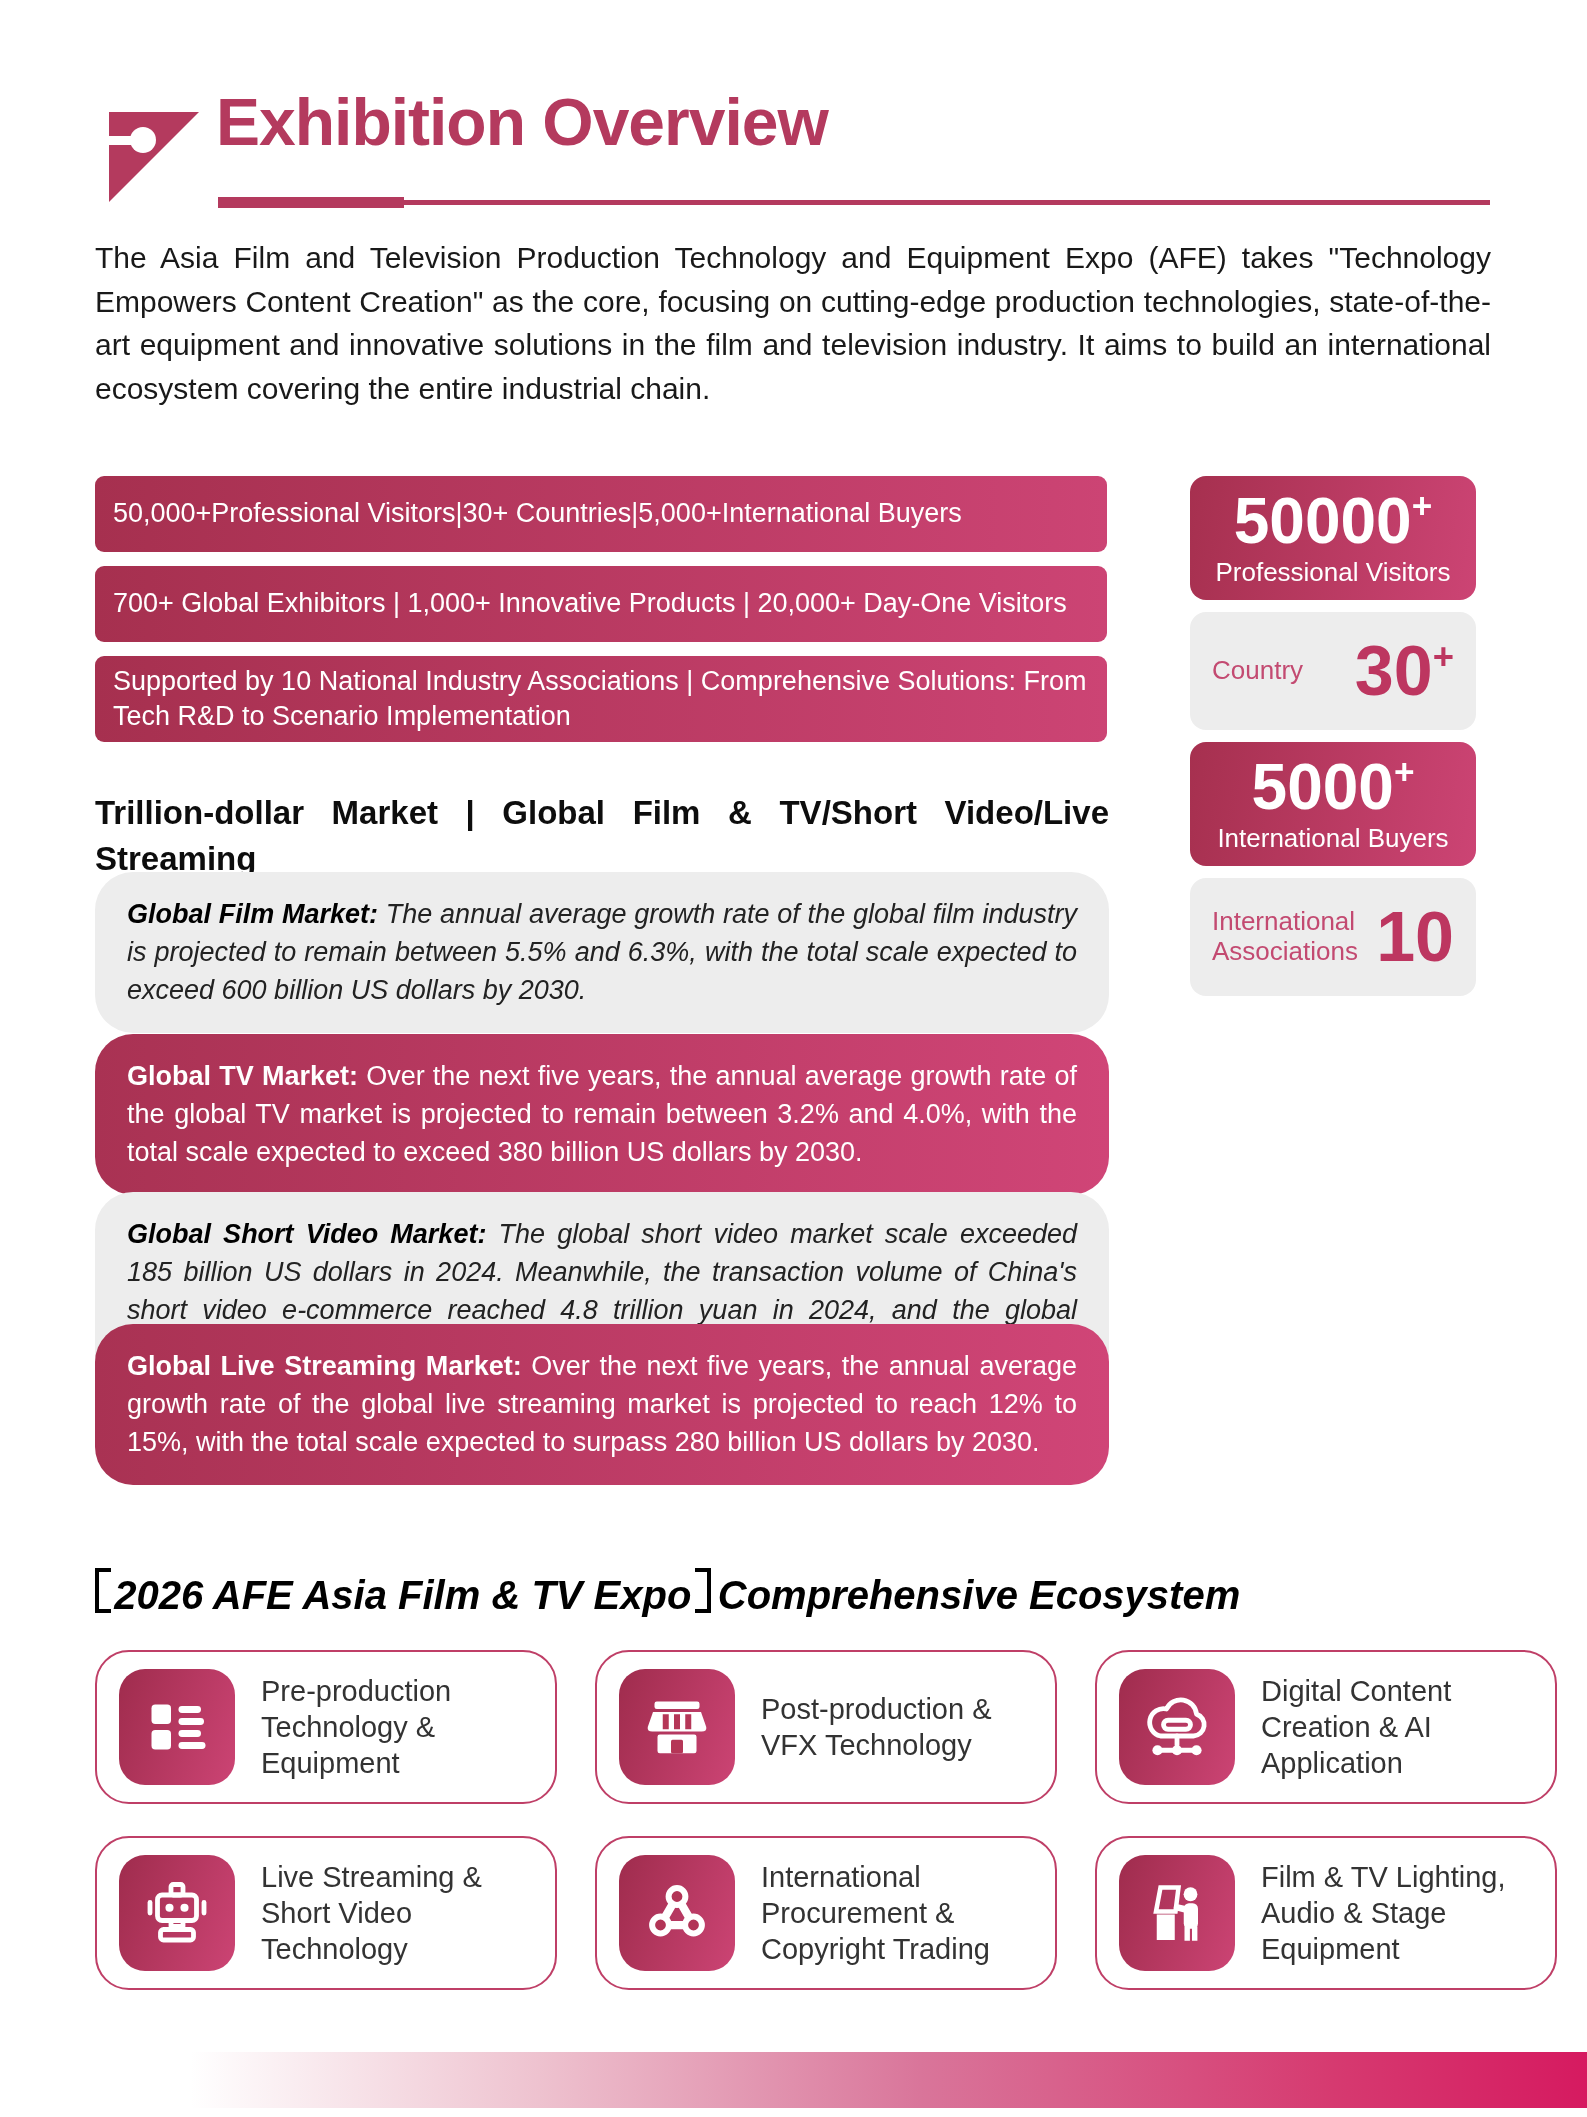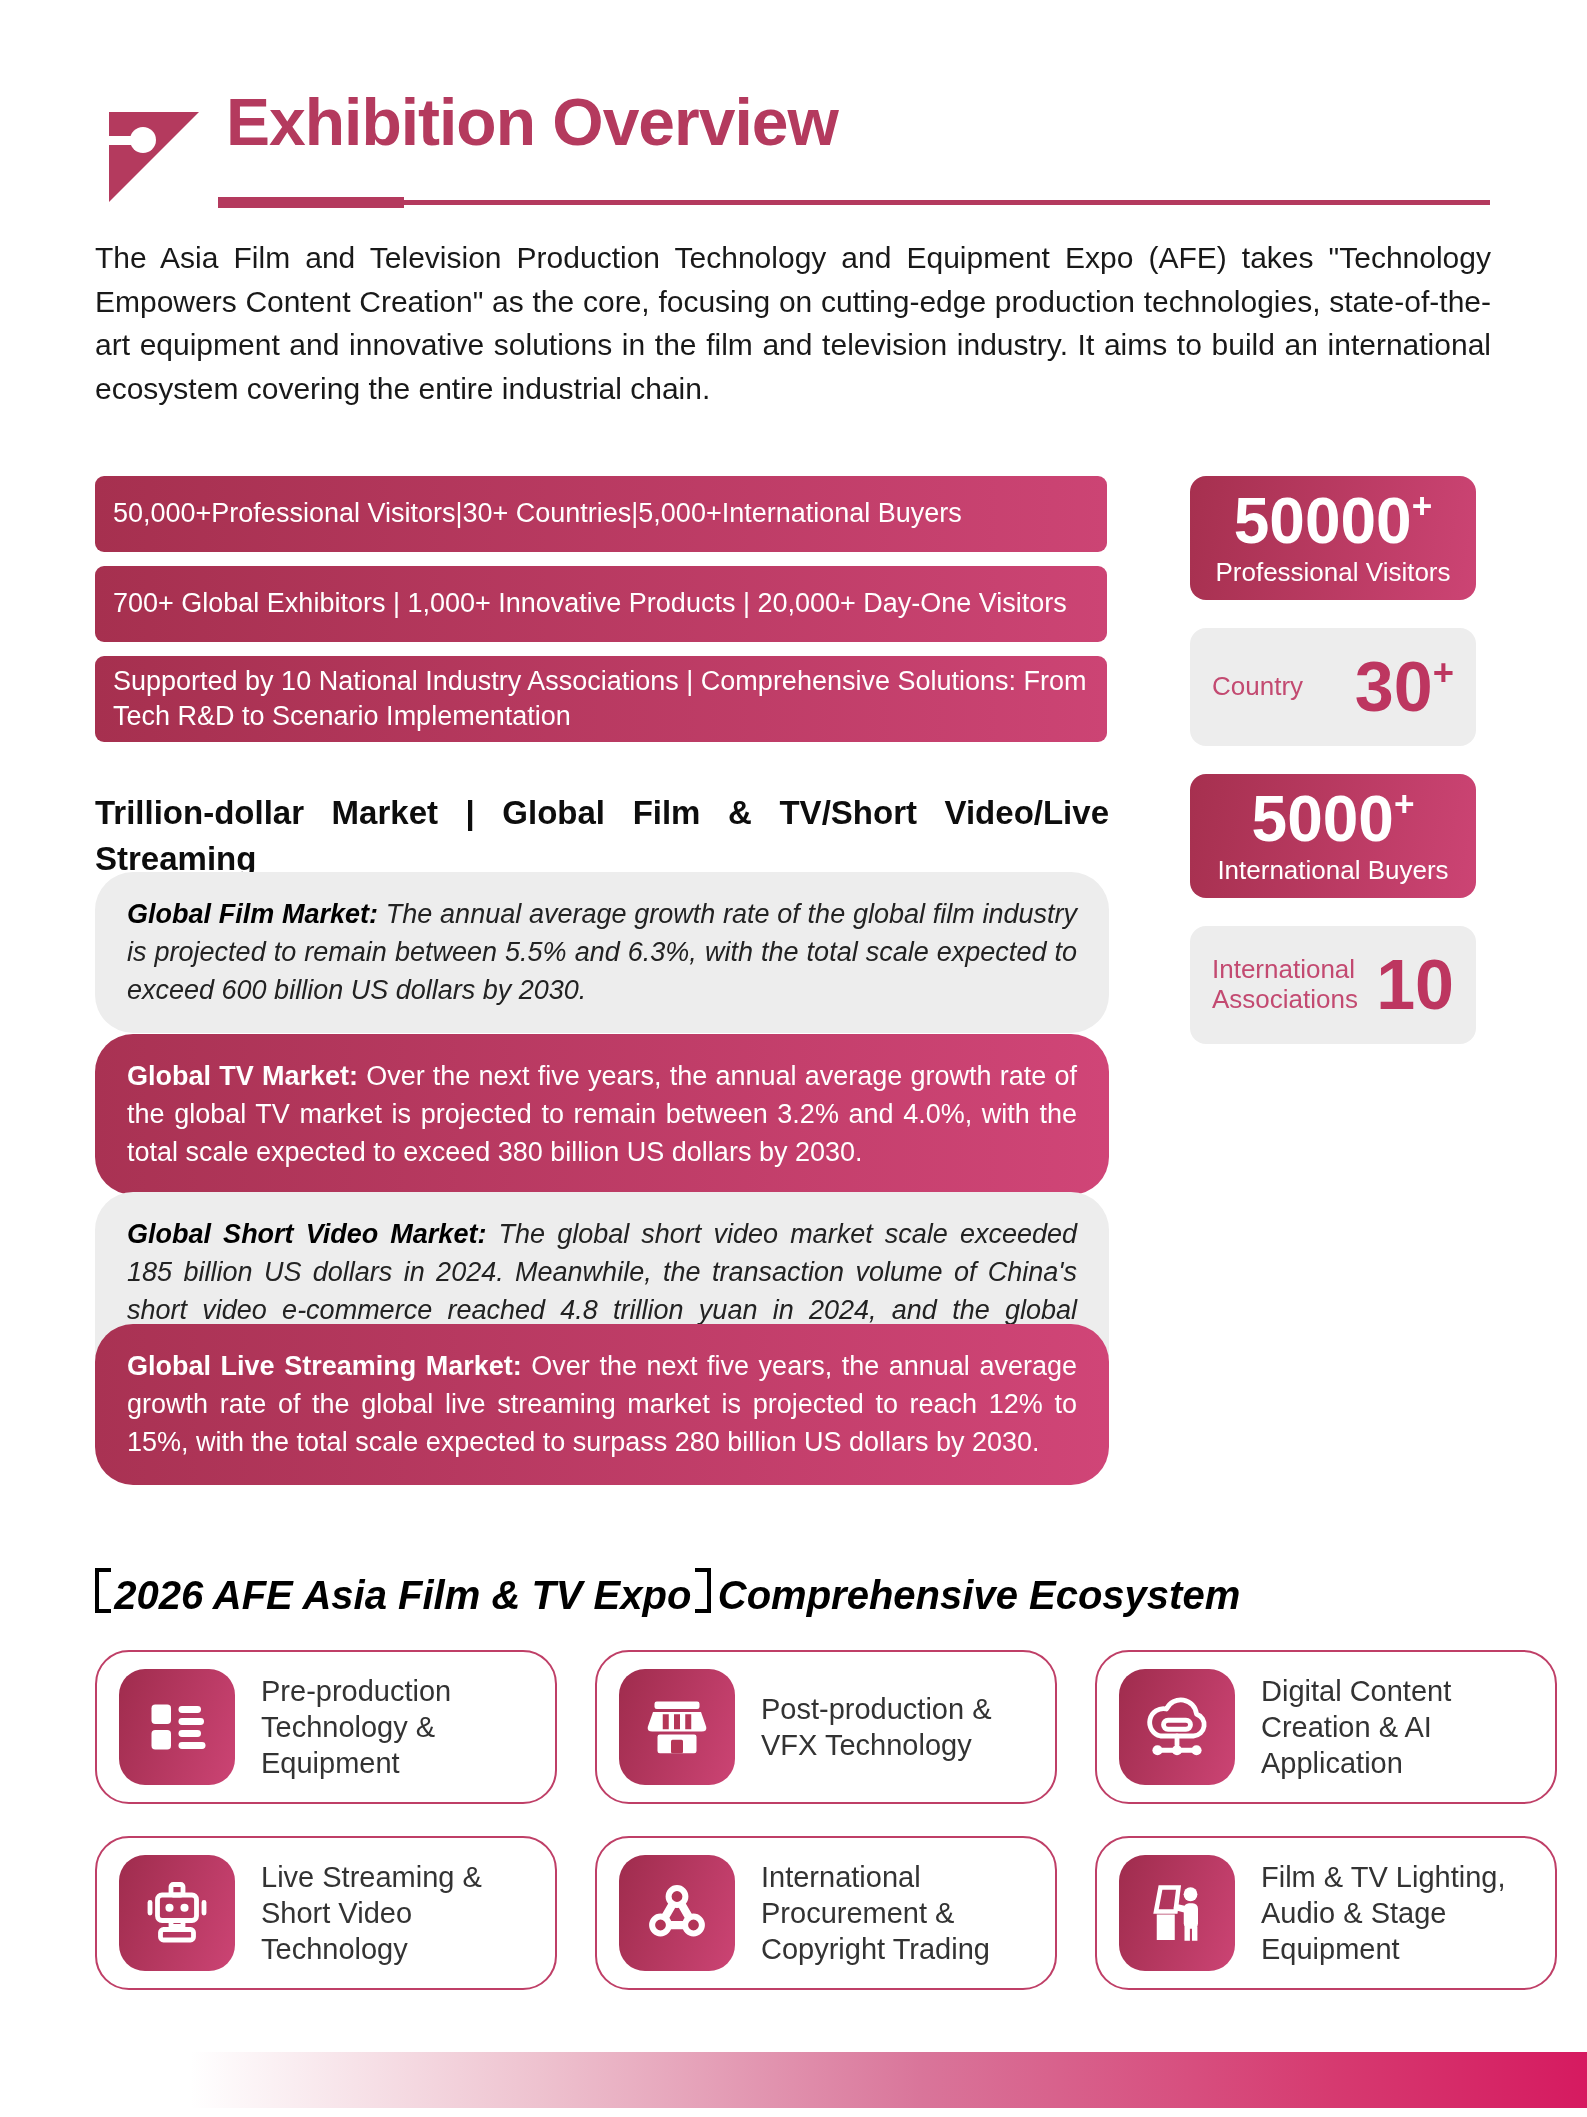--- a/index.html
+++ b/index.html
@@ -1,38 +1,38 @@
 <!DOCTYPE html>
 <html><head>
 <meta charset="utf-8">
 <style>
   html,body{margin:0;padding:0;background:#fff;}
   .page{position:relative;width:1587px;height:2117px;background:#fff;overflow:hidden;
         font-family:"Liberation Sans","DejaVu Sans",sans-serif;color:#1c1c1c;}
 
   
   .logo{position:absolute;left:95px;top:98px;width:120px;height:112px;}
-  .page-title{position:absolute;left:226px;top:84px;font-size:66px;font-weight:800;
+  .page-title{position:absolute;left:216px;top:84px;font-size:66px;font-weight:800;
               letter-spacing:-1px;color:#b43a5e;white-space:nowrap;}
   .title-rule{position:absolute;left:218px;top:197px;width:1272px;height:12px;}
   .title-rule .thin{position:absolute;left:0;top:3px;right:0;height:5px;background:#b43a5e;}
   .title-rule .thick{position:absolute;left:0;top:0;width:186px;height:11px;background:#b43a5e;}
 
   .intro{position:absolute;left:95px;top:236px;width:1396px;font-size:30px;line-height:1.45;
          text-align:justify;color:#191919;}
 
   
   .banners{position:absolute;left:95px;top:476px;width:1012px;display:flex;flex-direction:column;gap:14px;}
   .banner{border-radius:9px;background:linear-gradient(90deg,#a6304f 0%,#cc4474 100%);
           color:#fff;font-size:27px;display:flex;align-items:center;padding:0 18px;min-height:76px;
           line-height:1.3;}
   .banner.tall{min-height:86px;}
 
   
-  .stats{position:absolute;left:1190px;top:476px;width:286px;display:flex;flex-direction:column;gap:28px;}
+  .stats{position:absolute;left:1190px;top:476px;width:286px;display:flex;flex-direction:column;gap:12px;}
   .stat-card{border-radius:16px;box-sizing:border-box;}
   .stat-card.pink{background:linear-gradient(100deg,#a6304f 0%,#cc4474 100%);color:#fff;
                   height:124px;display:flex;flex-direction:column;align-items:center;justify-content:center;}
   .stat-card.pink .big{font-size:64px;font-weight:bold;line-height:1;}
   .stat-card.pink .big sup{font-size:55%;vertical-align:super;position:relative;top:-2px;}
   .stat-card.pink .cap{font-size:26px;margin-top:4px;}
   .stat-card.gray{background:#ededed;height:118px;display:flex;align-items:center;
                   justify-content:space-between;padding:8px 22px;}
   .stat-card.gray .lbl{font-size:26px;color:#c34a71;line-height:1.15;max-width:160px;}
   .stat-card.gray .num{font-size:70px;font-weight:bold;color:#bd3660;line-height:1;}

